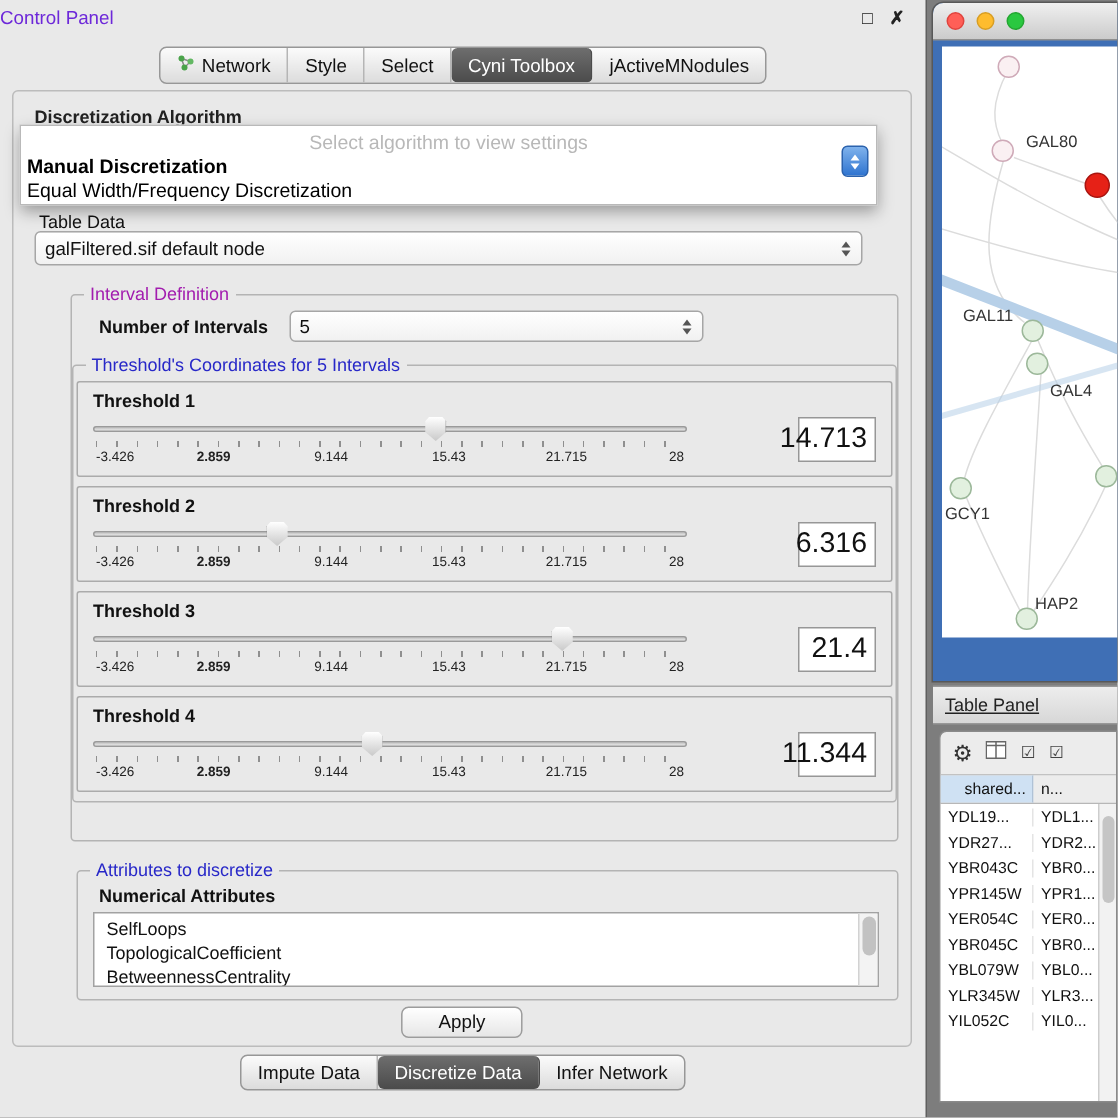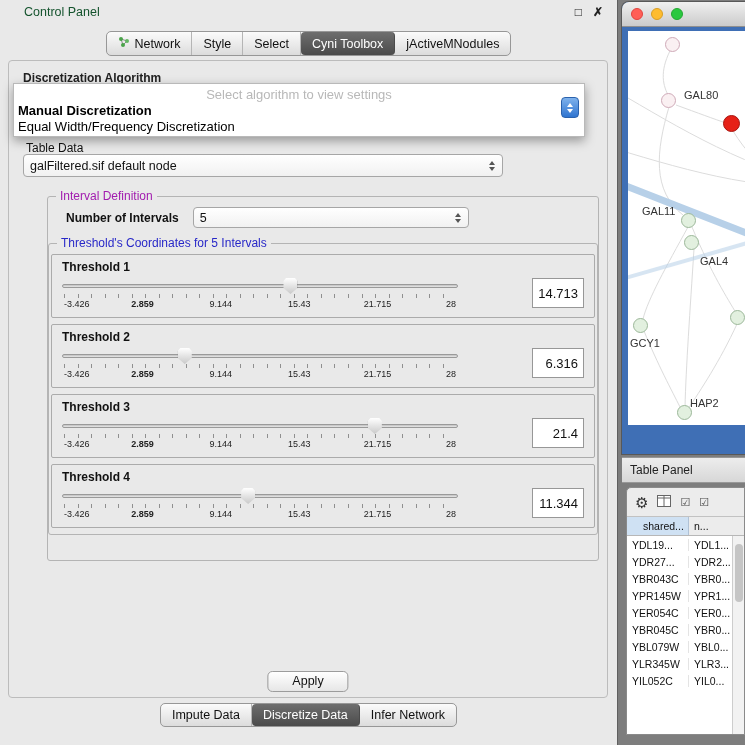--- a/index.html
+++ b/index.html
@@ -3,21 +3,21 @@
 <meta charset="utf-8">
 <style>
   *{box-sizing:border-box;}
   html,body{margin:0;padding:0;}
   body{width:745px;height:745px;position:relative;overflow:hidden;background:#7d7d7d;
        font-family:"Liberation Sans",sans-serif;color:#111;}
 
   
   .cp{position:absolute;left:0;top:0;width:618px;height:745px;background:#e9e9e9;border-right:1px solid #5f5f5f;}
   .cp-titlebar{position:absolute;left:0;top:0;width:100%;height:24px;display:flex;align-items:center;}
-  .cp-title{font-size:12.5px;color:#14532d;padding-left:24px;flex:1;}
+  .cp-title{font-size:12.5px;color:#6d28d9;padding-left:0;flex:1;}
   .cp-winbtns{display:flex;gap:11px;padding-right:14px;color:#222;}
   .winbtn{font-size:12px;line-height:1;}
   .winbtn.bold{font-weight:bold;}
 
   .tabbar-wrap{position:absolute;left:0;width:100%;display:flex;justify-content:center;}
   .tabbar-wrap.top{top:31px;}
   .tabbar-wrap.bottom{top:703px;}
   .segbar{display:inline-flex;align-items:stretch;background:linear-gradient(#fbfbfb,#dcdcdc);
           border:1px solid #979797;border-radius:5px;overflow:hidden;}
   .seg{display:flex;align-items:center;gap:5px;padding:4px 11px;font-size:12.5px;color:#111;
@@ -38,21 +38,21 @@
   .overlay .opt2{position:absolute;left:4px;top:35px;font-size:13px;color:#000;}
   .combo-btn{position:absolute;right:5px;top:13px;width:18px;height:21px;border-radius:4px;
              background:linear-gradient(#7fb2ec,#2f74d0);border:1px solid #2b62ad;
              display:flex;flex-direction:column;align-items:center;justify-content:center;gap:2px;}
   .tri-up{width:0;height:0;border-left:3.5px solid transparent;border-right:3.5px solid transparent;border-bottom:4px solid #fff;}
   .tri-dn{width:0;height:0;border-left:3.5px solid transparent;border-right:3.5px solid transparent;border-top:4px solid #fff;}
 
   .td-label{position:absolute;left:17px;top:80px;font-size:12px;color:#111;}
   .mac-combo{display:flex;align-items:center;background:linear-gradient(#ffffff,#f1f1f1);
              border:1px solid #a6a6a6;border-radius:4px;padding:0 6px;font-size:12.5px;color:#111;}
-  .td-combo{position:absolute;left:14px;top:93px;width:480px;height:23px;}
+  .td-combo{position:absolute;left:14px;top:93px;width:552px;height:23px;}
   .combo-arrows{margin-left:auto;display:flex;flex-direction:column;gap:2px;padding-right:1px;}
   .ar-up{width:0;height:0;border-left:3px solid transparent;border-right:3px solid transparent;border-bottom:4px solid #555;}
   .ar-dn{width:0;height:0;border-left:3px solid transparent;border-right:3px solid transparent;border-top:4px solid #555;}
 
   fieldset.fs{border:1px solid #b4b4b4;border-radius:3px;padding:0;margin:0;}
   legend{font-size:12px;padding:0 4px;margin-left:8px;}
   .lg-green{color:#a21caf;}
   .lg-blue{color:#2828c8;}
 
   .fs-intervals{position:absolute;left:38px;top:128px;width:552px;height:372px;}
@@ -75,21 +75,21 @@
              background-image:repeating-linear-gradient(to right,#8f8f8f 0,#8f8f8f 1px,transparent 1px,transparent 3.45%);}
   .ticks{position:absolute;left:2px;right:2px;top:24px;height:11px;font-size:9px;color:#222;}
   .ticks span{position:absolute;transform:translateX(-50%);white-space:nowrap;}
   .ticks span:nth-child(1){left:0;transform:none;}
   .ticks span:nth-child(2){left:20%;font-weight:bold;}
   .ticks span:nth-child(3){left:40%;}
   .ticks span:nth-child(4){left:60%;}
   .ticks span:nth-child(5){left:80%;}
   .ticks span:nth-child(6){left:100%;transform:translateX(-100%);}
   .thr-value{width:52px;height:30px;flex:none;background:#fff;border:1px solid #979797;
-             display:flex;align-items:center;justify-content:flex-end;padding-right:5px;font-size:13px;}
+             display:flex;align-items:center;justify-content:flex-end;padding-right:5px;font-size:19px;}
 
   .fs-attrs{position:absolute;left:42px;top:512px;width:548px;height:94px;}
   .attrs-label{margin:3px 0 4px 14px;}
   .listbox{position:relative;margin:0 12px 0 10px;height:50px;background:#fff;border:1px solid #a2a2a2;overflow:hidden;}
   .list-items{padding:2px 0 0 8px;}
   .list-item{font-size:12px;height:16px;line-height:16px;white-space:nowrap;}
   .vscroll{position:absolute;right:0;top:0;bottom:0;width:13px;background:#f3f3f3;border-left:1px solid #d2d2d2;}
   .vthumb{position:absolute;left:1.5px;top:2px;width:9px;height:26px;background:#c2c2c2;border-radius:5px;}
 
   .apply-btn{position:absolute;top:610px;left:50%;transform:translateX(-50%);
@@ -108,21 +108,21 @@
   .net-canvas{position:absolute;left:6px;top:29px;width:200px;height:394px;background:#fff;}
   .edges{position:absolute;left:0;top:0;}
   .node{position:absolute;width:15px;height:15px;border-radius:50%;background:#e2f0df;border:1px solid #9cb89a;}
   .node.pink{background:#faf0f2;border-color:#cfaab8;}
   .node.red{width:17px;height:17px;background:#e62117;border-color:#a81510;}
   .nlabel{position:absolute;font-size:11px;color:#333;white-space:nowrap;}
 
   
   .tp-header{position:absolute;left:622px;top:457px;width:123px;height:26px;
              background:linear-gradient(#ededed,#d7d7d7);border-top:1px solid #989898;border-bottom:1px solid #989898;
-             display:flex;align-items:center;padding-left:8px;font-size:12px;color:#222;}
+             display:flex;align-items:center;padding-left:8px;font-size:12px;color:#222;text-decoration:underline;}
   .tbl-window{position:absolute;left:626px;top:487px;width:119px;height:248px;background:#ececec;
               border:1px solid #8a8a8a;border-radius:5px 0 0 0;overflow:hidden;}
   .tbl-toolbar{height:29px;display:flex;align-items:center;gap:9px;padding-left:8px;border-bottom:1px solid #c2c2c2;}
   .gear{font-size:15px;color:#333;line-height:1;}
   .chk{font-size:11px;color:#444;line-height:1;}
   .tbl-head{display:flex;height:19px;font-size:10.5px;border-bottom:1px solid #b7b7b7;}
   .th1{width:62px;background:#cfe1f3;border-right:1px solid #b0c2d6;display:flex;align-items:center;padding-left:16px;overflow:hidden;white-space:nowrap;}
   .th2{flex:1;background:#ececec;display:flex;align-items:center;padding-left:5px;overflow:hidden;white-space:nowrap;}
   .tbl-body{position:absolute;left:0;top:48px;right:12px;bottom:0;background:#fff;overflow:hidden;}
   .trow{display:flex;height:17px;font-size:10.5px;align-items:center;}
@@ -286,20 +286,34 @@
                   <span>21.715</span>
                   <span>28</span>
                 </div>
             </div>
             <div class="thr-value">11.344</div>
           </div>
         </div>
       </fieldset>
     </fieldset>
 
+    <fieldset class="fs fs-attrs">
+      <legend class="lg-blue">Attributes to discretize</legend>
+      <div class="blabel attrs-label">Numerical Attributes</div>
+      <div class="listbox">
+        <div class="list-items">
+            <div class="list-item">SelfLoops</div>
+            <div class="list-item">TopologicalCoefficient</div>
+            <div class="list-item">BetweennessCentrality</div>
+          </div>
+        <div class="vscroll">
+            <div class="vthumb"></div>
+          </div>
+      </div>
+    </fieldset>
 
     <div class="apply-btn">Apply</div>
   </div>
 
   <div class="tabbar-wrap bottom">
     <div class="segbar">
       <div class="seg">
           <span>Impute Data</span>
         </div>
       <div class="seg sel">

